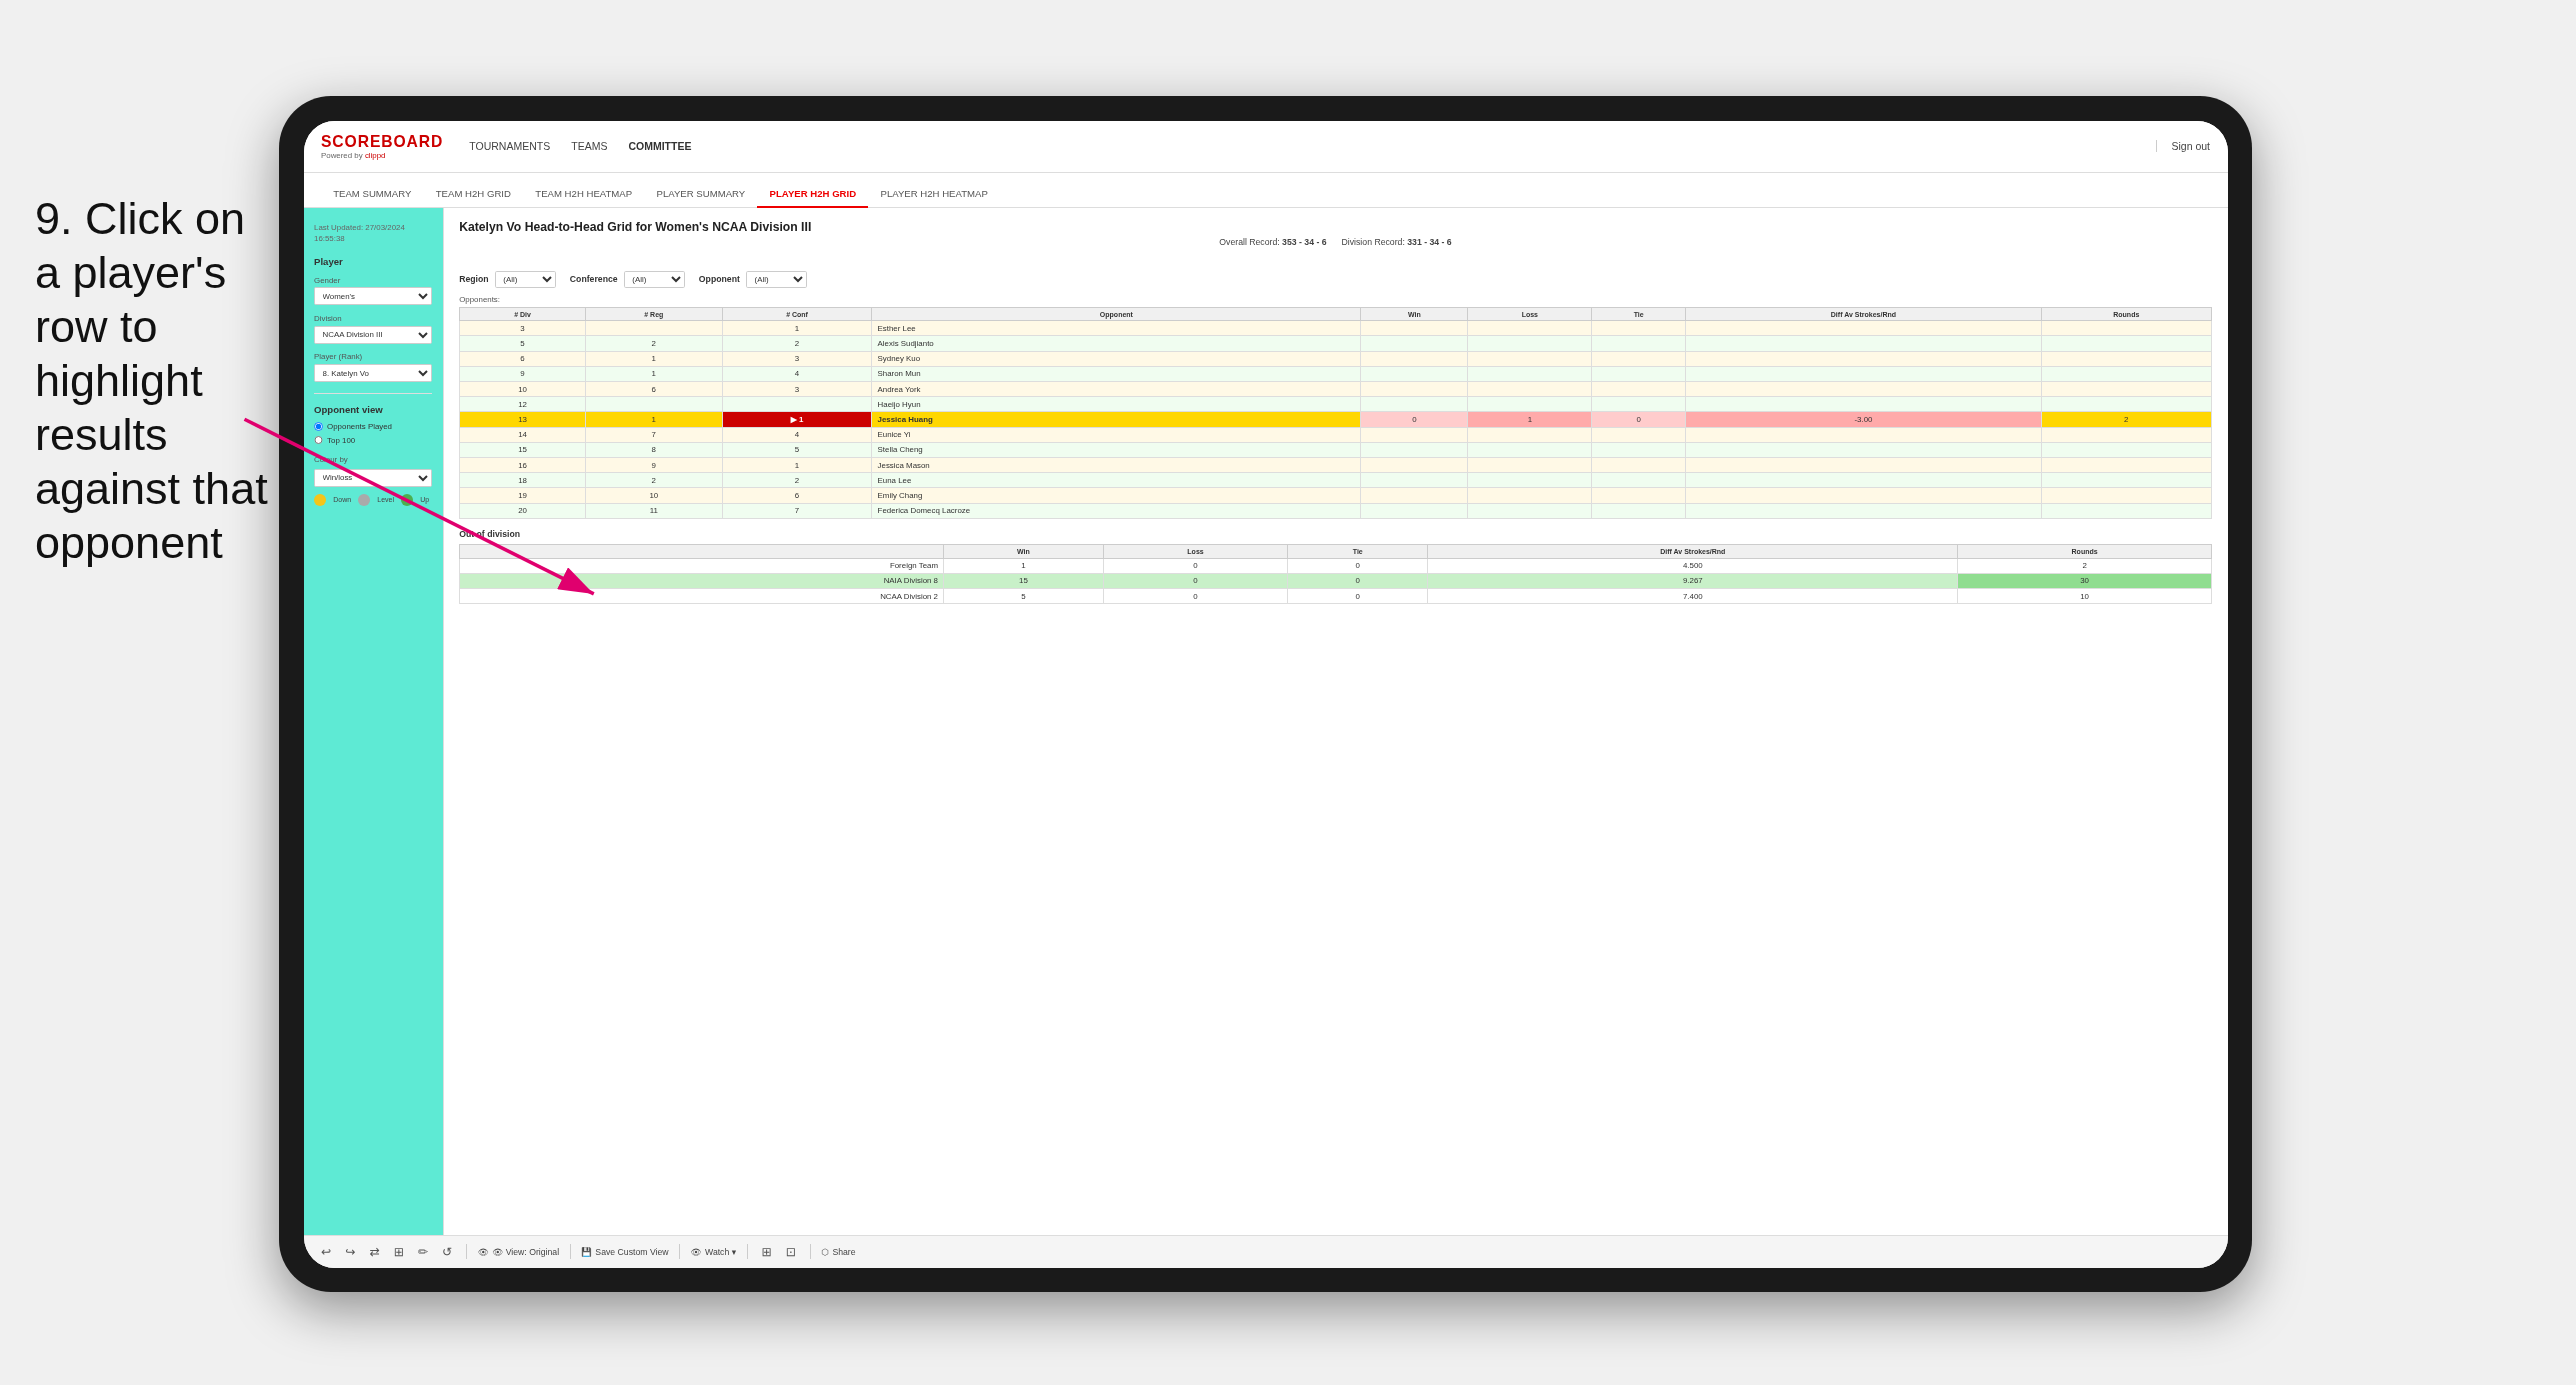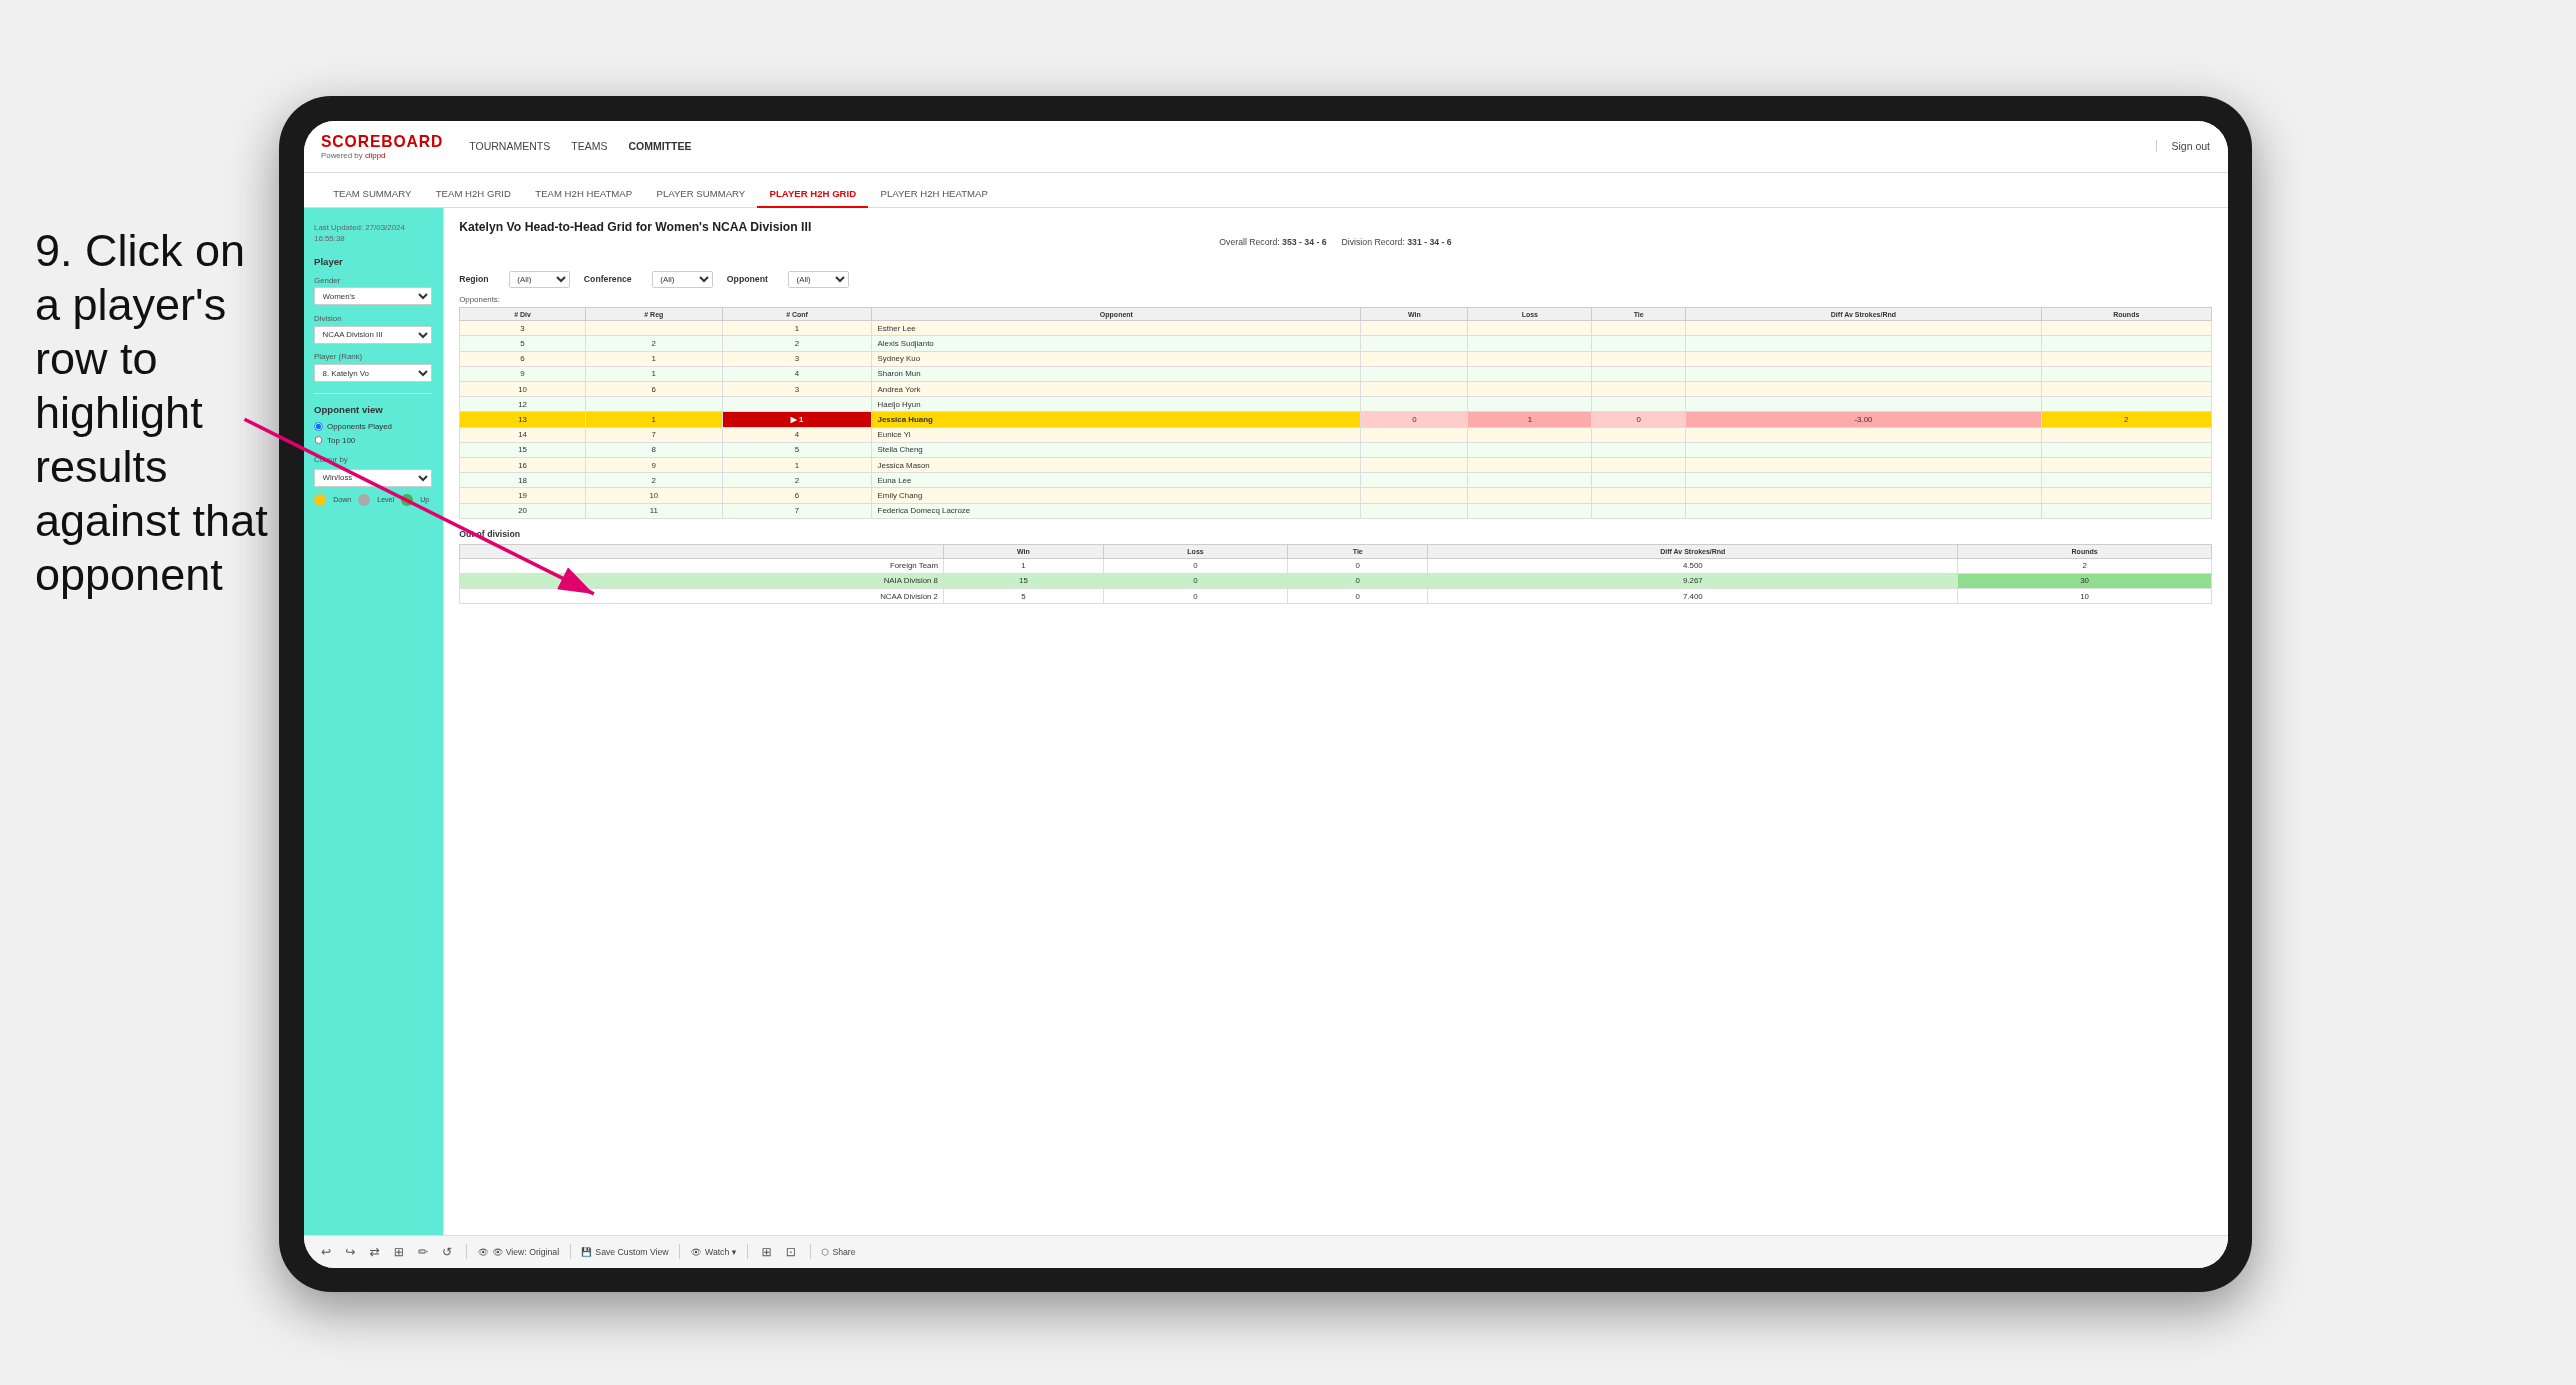--- a/index.html
+++ b/index.html
@@ -15,21 +15,20 @@
     
     .instruction-text {
       position: absolute;
       left: 35px;
       top: 192px;
       width: 245px;
       font-size: 45px;
       font-weight: 400;
       color: #111;
       line-height: 1.2;
-      margin-top: 32px;
     }
 
     
     .tablet-frame {
       position: absolute;
       left: 279px;
       top: 96px;
       width: 1973px;
       height: 1196px;
       background: #1a1a1a;
@@ -266,21 +265,21 @@
     .filter-row {
       display: flex;
       gap: 14px;
       margin-bottom: 7px;
       align-items: center;
     }
 
     .filter-group-row {
       display: flex;
       align-items: center;
-      gap: 15px;
+      gap: 1px;
       justify-content: space-between;
     }
 
     .filter-section-title {
       font-size: 8.7px;
       font-weight: 700;
       color: #333;
       margin-right: 5.2px;
     }
 

